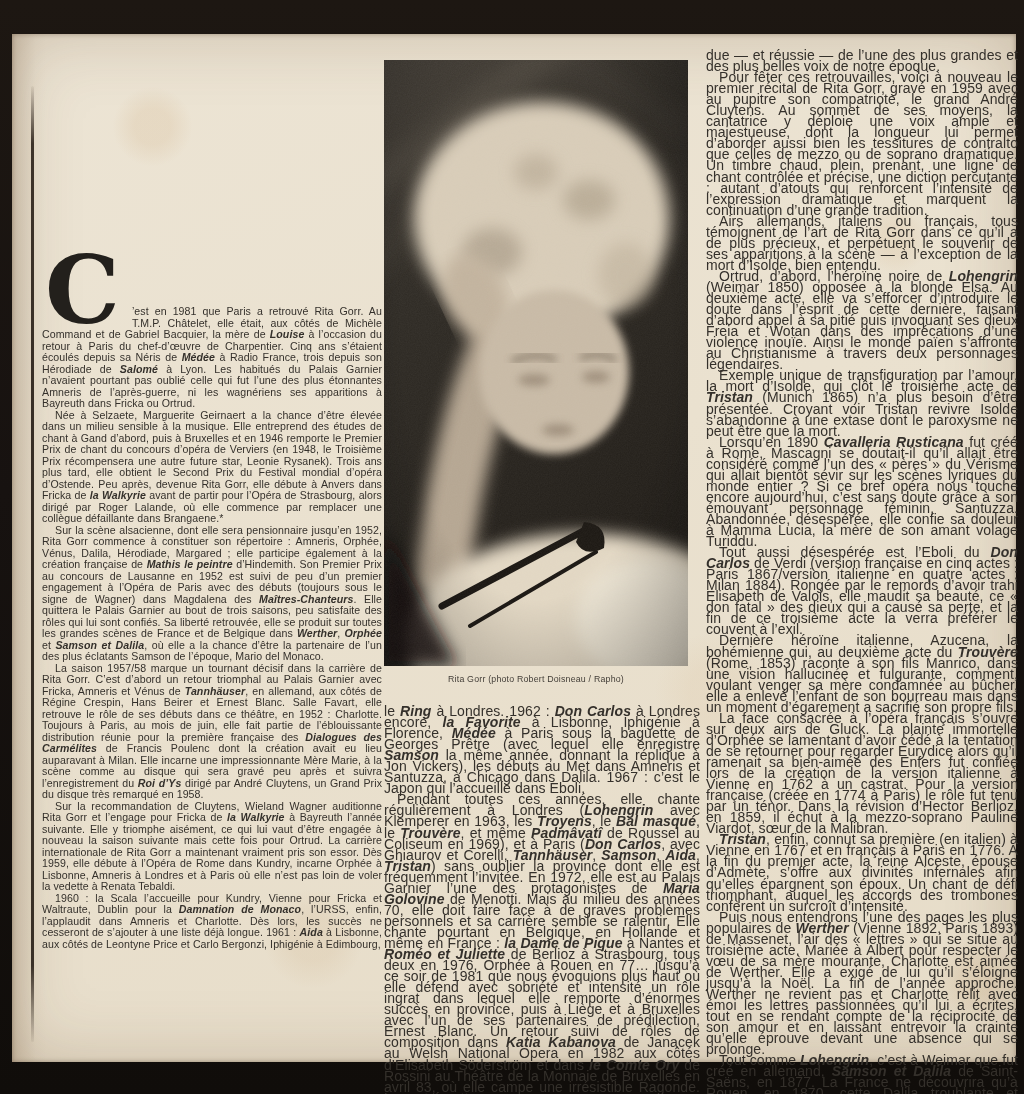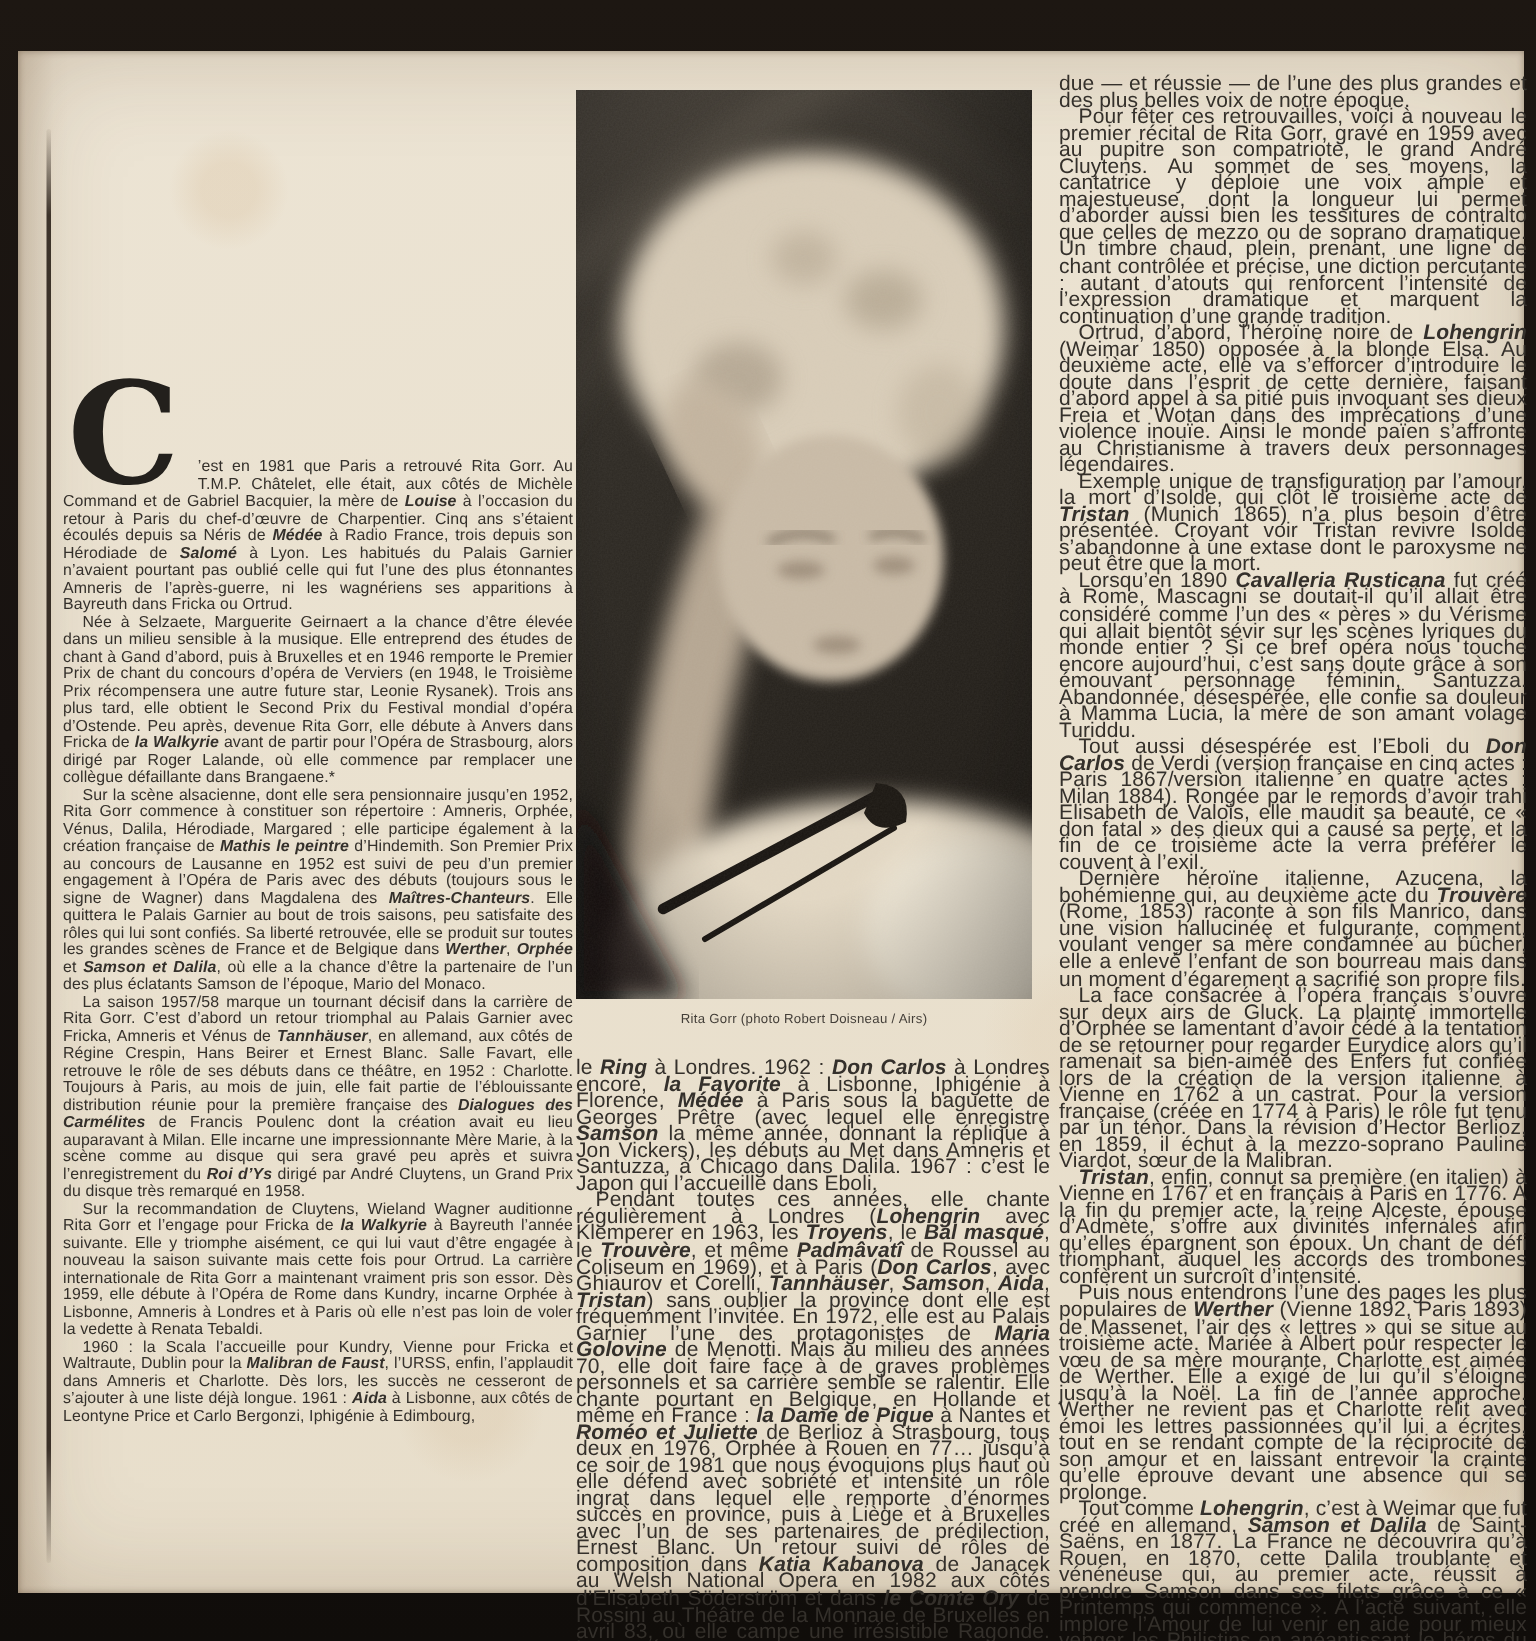--- a/index.html
+++ b/index.html
@@ -48,21 +48,21 @@
     <div class="stains"></div>
     <div class="edge-shade"></div>
     <div class="crease"></div>
 
     <div class="col col1">
       <p class="noindent"><span class="dropcap">C</span><span>’est en 1981 que Paris a retrouvé Rita Gorr. Au T.M.P. Châtelet, elle était, aux côtés de Michèle Command et de Gabriel Bacquier, la mère de <i>Louise</i> à l’occasion du retour à Paris du chef-d’œuvre de Charpentier. Cinq ans s’étaient écoulés depuis sa Néris de <i>Médée</i> à Radio France, trois depuis son Hérodiade de <i>Salomé</i> à Lyon. Les habitués du Palais Garnier n’avaient pourtant pas oublié celle qui fut l’une des plus étonnantes Amneris de l’après-guerre, ni les wagnériens ses apparitions à Bayreuth dans Fricka ou Ortrud.</span></p>
       <p>Née à Selzaete, Marguerite Geirnaert a la chance d’être élevée dans un milieu sensible à la musique. Elle entreprend des études de chant à Gand d’abord, puis à Bruxelles et en 1946 remporte le Premier Prix de chant du concours d’opéra de Verviers (en 1948, le Troisième Prix récompensera une autre future star, Leonie Rysanek). Trois ans plus tard, elle obtient le Second Prix du Festival mondial d’opéra d’Ostende. Peu après, devenue Rita Gorr, elle débute à Anvers dans Fricka de <i>la Walkyrie</i> avant de partir pour l’Opéra de Strasbourg, alors dirigé par Roger Lalande, où elle commence par remplacer une collègue défaillante dans Brangaene.*</p>
       <p>Sur la scène alsacienne, dont elle sera pensionnaire jusqu’en 1952, Rita Gorr commence à constituer son répertoire : Amneris, Orphée, Vénus, Dalila, Hérodiade, Margared ; elle participe également à la création française de <i>Mathis le peintre</i> d’Hindemith. Son Premier Prix au concours de Lausanne en 1952 est suivi de peu d’un premier engagement à l’Opéra de Paris avec des débuts (toujours sous le signe de Wagner) dans Magdalena des <i>Maîtres-Chanteurs</i>. Elle quittera le Palais Garnier au bout de trois saisons, peu satisfaite des rôles qui lui sont confiés. Sa liberté retrouvée, elle se produit sur toutes les grandes scènes de France et de Belgique dans <i>Werther</i>, <i>Orphée</i> et <i>Samson et Dalila</i>, où elle a la chance d’être la partenaire de l’un des plus éclatants Samson de l’époque, Mario del Monaco.</p>
       <p>La saison 1957/58 marque un tournant décisif dans la carrière de Rita Gorr. C’est d’abord un retour triomphal au Palais Garnier avec Fricka, Amneris et Vénus de <i>Tannhäuser</i>, en allemand, aux côtés de Régine Crespin, Hans Beirer et Ernest Blanc. Salle Favart, elle retrouve le rôle de ses débuts dans ce théâtre, en 1952 : Charlotte. Toujours à Paris, au mois de juin, elle fait partie de l’éblouissante distribution réunie pour la première française des <i>Dialogues des Carmélites</i> de Francis Poulenc dont la création avait eu lieu auparavant à Milan. Elle incarne une impressionnante Mère Marie, à la scène comme au disque qui sera gravé peu après et suivra l’enregistrement du <i>Roi d’Ys</i> dirigé par André Cluytens, un Grand Prix du disque très remarqué en 1958.</p>
       <p>Sur la recommandation de Cluytens, Wieland Wagner auditionne Rita Gorr et l’engage pour Fricka de <i>la Walkyrie</i> à Bayreuth l’année suivante. Elle y triomphe aisément, ce qui lui vaut d’être engagée à nouveau la saison suivante mais cette fois pour Ortrud. La carrière internationale de Rita Gorr a maintenant vraiment pris son essor. Dès 1959, elle débute à l’Opéra de Rome dans Kundry, incarne Orphée à Lisbonne, Amneris à Londres et à Paris où elle n’est pas loin de voler la vedette à Renata Tebaldi.</p>
-      <p>1960 : la Scala l’accueille pour Kundry, Vienne pour Fricka et Waltraute, Dublin pour la <i>Malibran de Faust</i>, l’URSS, enfin, l’applaudit dans Amneris et Charlotte. Dès lors, les succès ne cesseront de s’ajouter à une liste déjà longue. 1961 : <i>Aida</i> à Lisbonne, aux côtés de Leontyne Price et Carlo Bergonzi, Iphigénie à Edimbourg,</p>
+      <p>1960 : la Scala l’accueille pour Kundry, Vienne pour Fricka et Waltraute, Dublin pour la <i>Damnation de Monaco</i>, l’URSS, enfin, l’applaudit dans Amneris et Charlotte. Dès lors, les succès ne cesseront de s’ajouter à une liste déjà longue. 1961 : <i>Aida</i> à Lisbonne, aux côtés de Leontyne Price et Carlo Bergonzi, Iphigénie à Edimbourg,</p>
     </div>
 
     <figure class="photo-wrap">
       <svg viewBox="0 0 304 606" width="304" height="606" role="img">
         <defs>
           <linearGradient id="bgph" x1="0" y1="0" x2="0.35" y2="1">
             <stop offset="0" stop-color="#4a443c"></stop>
             <stop offset="0.35" stop-color="#2f2b25"></stop>
             <stop offset="1" stop-color="#201c17"></stop>
           </linearGradient>
@@ -113,31 +113,32 @@
         <ellipse cx="262" cy="560" rx="70" ry="60" fill="#efe7d6" filter="url(#b8)"></ellipse>
         <path d="M0 470 L74 606 L0 606 Z" fill="#14110e" opacity="0.85" filter="url(#b8)"></path>
         <g stroke="#191511" stroke-linecap="round" fill="none">
           <path d="M58 546 L205 468" stroke-width="7"></path>
           <path d="M86 566 L212 492" stroke-width="4"></path>
         </g>
         <path d="M200 462 q 24 2 20 26 q -20 10 -28 -6 z" fill="#1b1712"></path>
         <rect width="304" height="606" fill="url(#vin)"></rect>
         <rect width="304" height="606" filter="url(#grain)" opacity="0.12"></rect>
       </svg>
-      <figcaption class="caption">Rita Gorr (photo Robert Doisneau / Airs)</figcaption>
+      <figcaption class="caption">Rita Gorr (photo Robert Doisneau / Rapho)</figcaption>
     </figure>
 
     <div class="col col2">
       <p class="noindent">le <i>Ring</i> à Londres. 1962 : <i>Don Carlos</i> à Londres encore, <i>la Favorite</i> à Lisbonne, Iphigénie à Florence, <i>Médée</i> à Paris sous la baguette de Georges Prêtre (avec lequel elle enregistre <i>Samson</i> la même année, donnant la réplique à Jon Vickers), les débuts au Met dans Amneris et Santuzza, à Chicago dans Dalila. 1967 : c’est le Japon qui l’accueille dans Eboli.</p>
       <p>Pendant toutes ces années, elle chante régulièrement à Londres (<i>Lohengrin</i> avec Klemperer en 1963, les <i>Troyens</i>, le <i>Bal masqué</i>, le <i>Trouvère</i>, et même <i>Padmâvatî</i> de Roussel au Coliseum en 1969), et à Paris (<i>Don Carlos</i>, avec Ghiaurov et Corelli, <i>Tannhäuser</i>, <i>Samson</i>, <i>Aida</i>, <i>Tristan</i>) sans oublier la province dont elle est fréquemment l’invitée. En 1972, elle est au Palais Garnier l’une des protagonistes de <i>Maria Golovine</i> de Menotti. Mais au milieu des années 70, elle doit faire face à de graves problèmes personnels et sa carrière semble se ralentir. Elle chante pourtant en Belgique, en Hollande et même en France : <i>la Dame de Pique</i> à Nantes et <i>Roméo et Juliette</i> de Berlioz à Strasbourg, tous deux en 1976, Orphée à Rouen en 77… jusqu’à ce soir de 1981 que nous évoquions plus haut où elle défend avec sobriété et intensité un rôle ingrat dans lequel elle remporte d’énormes succès en province, puis à Liège et à Bruxelles avec l’un de ses partenaires de prédilection, Ernest Blanc. Un retour suivi de rôles de composition dans <i>Katia Kabanova</i> de Janacek au Welsh National Opera en 1982 aux côtés d’Elisabeth Söderström et dans <i>le Comte Ory</i> de Rossini au Théâtre de la Monnaie de Bruxelles en avril 83, où elle campe une irrésistible Ragonde. La rentrée atten-</p>
     </div>
 
     <div class="col col3">
       <p class="noindent">due — et réussie — de l’une des plus grandes et des plus belles voix de notre époque.</p>
       <p>Pour fêter ces retrouvailles, voici à nouveau le premier récital de Rita Gorr, gravé en 1959 avec au pupitre son compatriote, le grand André Cluytens. Au sommet de ses moyens, la cantatrice y déploie une voix ample et majestueuse, dont la longueur lui permet d’aborder aussi bien les tessitures de contralto que celles de mezzo ou de soprano dramatique. Un timbre chaud, plein, prenant, une ligne de chant contrôlée et précise, une diction percutante : autant d’atouts qui renforcent l’intensité de l’expression dramatique et marquent la continuation d’une grande tradition.</p>
+      <p>Airs allemands, italiens ou français, tous témoignent de l’art de Rita Gorr dans ce qu’il a de plus précieux, et perpétuent le souvenir de ses apparitions à la scène — à l’exception de la mort d’Isolde, bien entendu.</p>
       <p>Ortrud, d’abord, l’héroïne noire de <i>Lohengrin</i> (Weimar 1850) opposée à la blonde Elsa. Au deuxième acte, elle va s’efforcer d’introduire le doute dans l’esprit de cette dernière, faisant d’abord appel à sa pitié puis invoquant ses dieux Freia et Wotan dans des imprécations d’une violence inouïe. Ainsi le monde païen s’affronte au Christianisme à travers deux personnages légendaires.</p>
       <p>Exemple unique de transfiguration par l’amour, la mort d’Isolde, qui clôt le troisième acte de <i>Tristan</i> (Munich 1865) n’a plus besoin d’être présentée. Croyant voir Tristan revivre Isolde s’abandonne à une extase dont le paroxysme ne peut être que la mort.</p>
       <p>Lorsqu’en 1890 <i>Cavalleria Rusticana</i> fut créé à Rome, Mascagni se doutait-il qu’il allait être considéré comme l’un des « pères » du Vérisme qui allait bientôt sévir sur les scènes lyriques du monde entier ? Si ce bref opéra nous touche encore aujourd’hui, c’est sans doute grâce à son émouvant personnage féminin, Santuzza. Abandonnée, désespérée, elle confie sa douleur à Mamma Lucia, la mère de son amant volage Turiddu.</p>
       <p>Tout aussi désespérée est l’Eboli du <i>Don Carlos</i> de Verdi (version française en cinq actes : Paris 1867/version italienne en quatre actes : Milan 1884). Rongée par le remords d’avoir trahi Elisabeth de Valois, elle maudit sa beauté, ce « don fatal » des dieux qui a causé sa perte, et la fin de ce troisième acte la verra préférer le couvent à l’exil.</p>
       <p>Dernière héroïne italienne, Azucena, la bohémienne qui, au deuxième acte du <i>Trouvère</i> (Rome, 1853) raconte à son fils Manrico, dans une vision hallucinée et fulgurante, comment, voulant venger sa mère condamnée au bûcher, elle a enlevé l’enfant de son bourreau mais dans un moment d’égarement a sacrifié son propre fils.</p>
       <p>La face consacrée à l’opéra français s’ouvre sur deux airs de Gluck. La plainte immortelle d’Orphée se lamentant d’avoir cédé à la tentation de se retourner pour regarder Eurydice alors qu’il ramenait sa bien-aimée des Enfers fut confiée lors de la création de la version italienne à Vienne en 1762 à un castrat. Pour la version française (créée en 1774 à Paris) le rôle fut tenu par un ténor. Dans la révision d’Hector Berlioz, en 1859, il échut à la mezzo-soprano Pauline Viardot, sœur de la Malibran.</p>
       <p><i>Tristan</i>, enfin, connut sa première (en italien) à Vienne en 1767 et en français à Paris en 1776. A la fin du premier acte, la reine Alceste, épouse d’Admète, s’offre aux divinités infernales afin qu’elles épargnent son époux. Un chant de défi triomphant, auquel les accords des trombones confèrent un surcroît d’intensité.</p>
       <p>Puis nous entendrons l’une des pages les plus populaires de <i>Werther</i> (Vienne 1892, Paris 1893) de Massenet, l’air des « lettres » qui se situe au troisième acte. Mariée à Albert pour respecter le vœu de sa mère mourante, Charlotte est aimée de Werther. Elle a exigé de lui qu’il s’éloigne jusqu’à la Noël. La fin de l’année approche. Werther ne revient pas et Charlotte relit avec émoi les lettres passionnées qu’il lui a écrites, tout en se rendant compte de la réciprocité de son amour et en laissant entrevoir la crainte qu’elle éprouve devant une absence qui se prolonge.</p>
       <p>Tout comme <i>Lohengrin</i>, c’est à Weimar que fut créé en allemand, <i>Samson et Dalila</i> de Saint-Saëns, en 1877. La France ne découvrira qu’à Rouen, en 1870, cette Dalila troublante et vénéneuse qui, au premier acte, réussit à prendre Samson dans ses filets grâce à ce « Printemps qui commence ». A l’acte suivant, elle implore l’Amour de lui venir en aide pour mieux venger les Philistins en anéantissant le héros du peuple hébreu.</p>
       <div class="byline">Michel PAROUTY</div>

